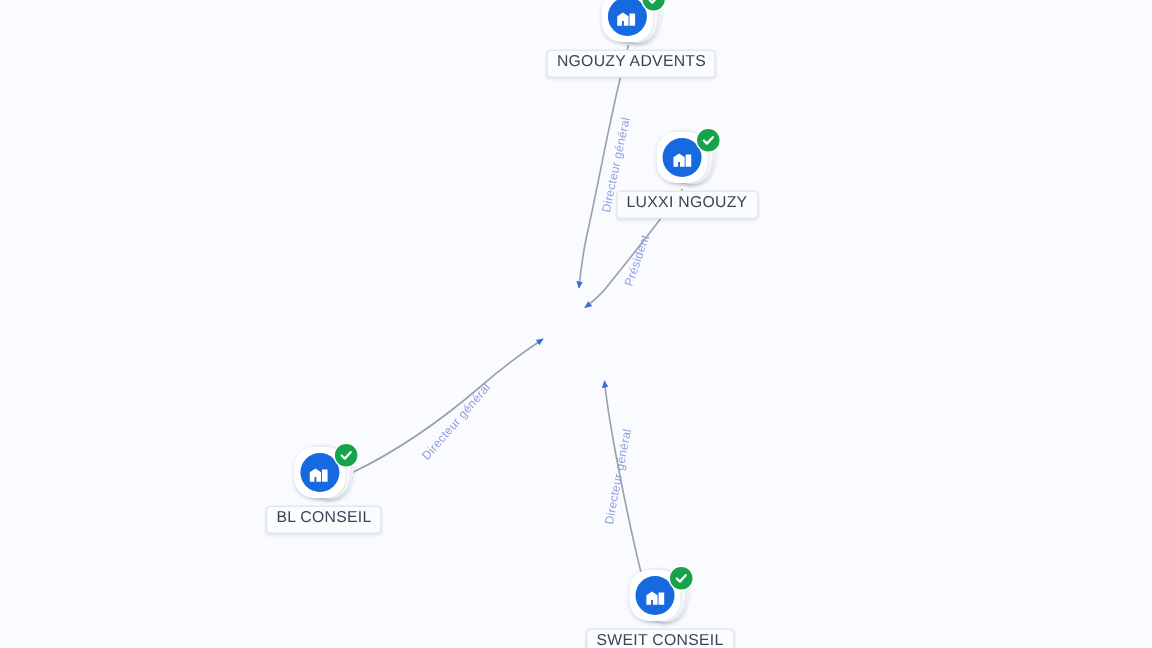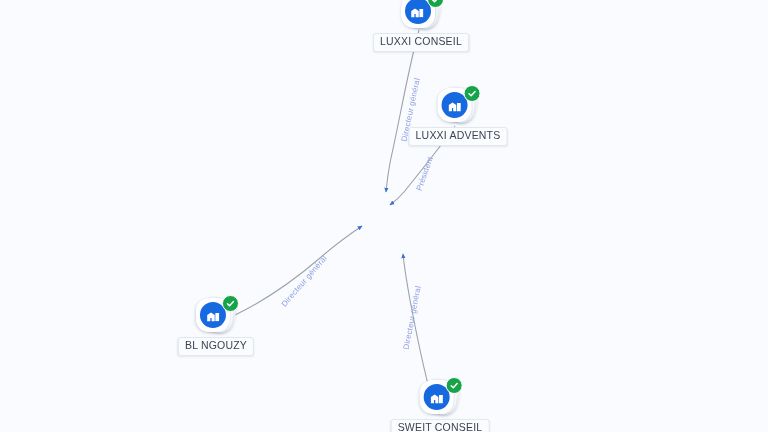--- a/index.html
+++ b/index.html
@@ -219,21 +219,21 @@
           <rect x="16.5" y="13" width="1.6" height="1.6"></rect>
           <rect x="18.9" y="13" width="1.6" height="1.6"></rect>
         </svg>
       </span>
       <span class="badge">
         <svg viewBox="0 0 24 24" fill="none" stroke="#ffffff" stroke-width="4" stroke-linecap="round" stroke-linejoin="round" xmlns="http://www.w3.org/2000/svg">
           <polyline points="4,12.5 9.5,18 20,6.5"></polyline>
         </svg>
       </span>
     </div>
-    <div class="label label-secondary">LUXXI CONSEIL</div>
+    <div class="label label-secondary">NGOUZY ADVENTS</div>
   </div>
 
   <div class="node card-node" style="left:458px; top:84px;">
     <div class="marker">
       <span class="card-back"></span>
       <span class="card-back2"></span>
       <span class="card-front"></span>
       <span class="circle">
         <svg viewBox="0 0 24 24" fill="#ffffff" xmlns="http://www.w3.org/2000/svg">
           <path d="M2 21V11l6-4 6 4v10H9v-5H7v5z"></path>
@@ -243,21 +243,21 @@
           <rect x="16.5" y="13" width="1.6" height="1.6"></rect>
           <rect x="18.9" y="13" width="1.6" height="1.6"></rect>
         </svg>
       </span>
       <span class="badge">
         <svg viewBox="0 0 24 24" fill="none" stroke="#ffffff" stroke-width="4" stroke-linecap="round" stroke-linejoin="round" xmlns="http://www.w3.org/2000/svg">
           <polyline points="4,12.5 9.5,18 20,6.5"></polyline>
         </svg>
       </span>
     </div>
-    <div class="label label-secondary">LUXXI ADVENTS</div>
+    <div class="label label-secondary">LUXXI NGOUZY</div>
   </div>
 
 
   <div class="node card-node" style="left:216px; top:294px;">
     <div class="marker">
       <span class="card-back"></span>
       <span class="card-back2"></span>
       <span class="card-front"></span>
       <span class="circle">
         <svg viewBox="0 0 24 24" fill="#ffffff" xmlns="http://www.w3.org/2000/svg">
@@ -268,21 +268,21 @@
           <rect x="16.5" y="13" width="1.6" height="1.6"></rect>
           <rect x="18.9" y="13" width="1.6" height="1.6"></rect>
         </svg>
       </span>
       <span class="badge">
         <svg viewBox="0 0 24 24" fill="none" stroke="#ffffff" stroke-width="4" stroke-linecap="round" stroke-linejoin="round" xmlns="http://www.w3.org/2000/svg">
           <polyline points="4,12.5 9.5,18 20,6.5"></polyline>
         </svg>
       </span>
     </div>
-    <div class="label label-secondary">BL NGOUZY</div>
+    <div class="label label-secondary">BL CONSEIL</div>
   </div>
 
   <div class="node card-node" style="left:440px; top:376px;">
     <div class="marker">
       <span class="card-back"></span>
       <span class="card-back2"></span>
       <span class="card-front"></span>
       <span class="circle">
         <svg viewBox="0 0 24 24" fill="#ffffff" xmlns="http://www.w3.org/2000/svg">
           <path d="M2 21V11l6-4 6 4v10H9v-5H7v5z"></path>

